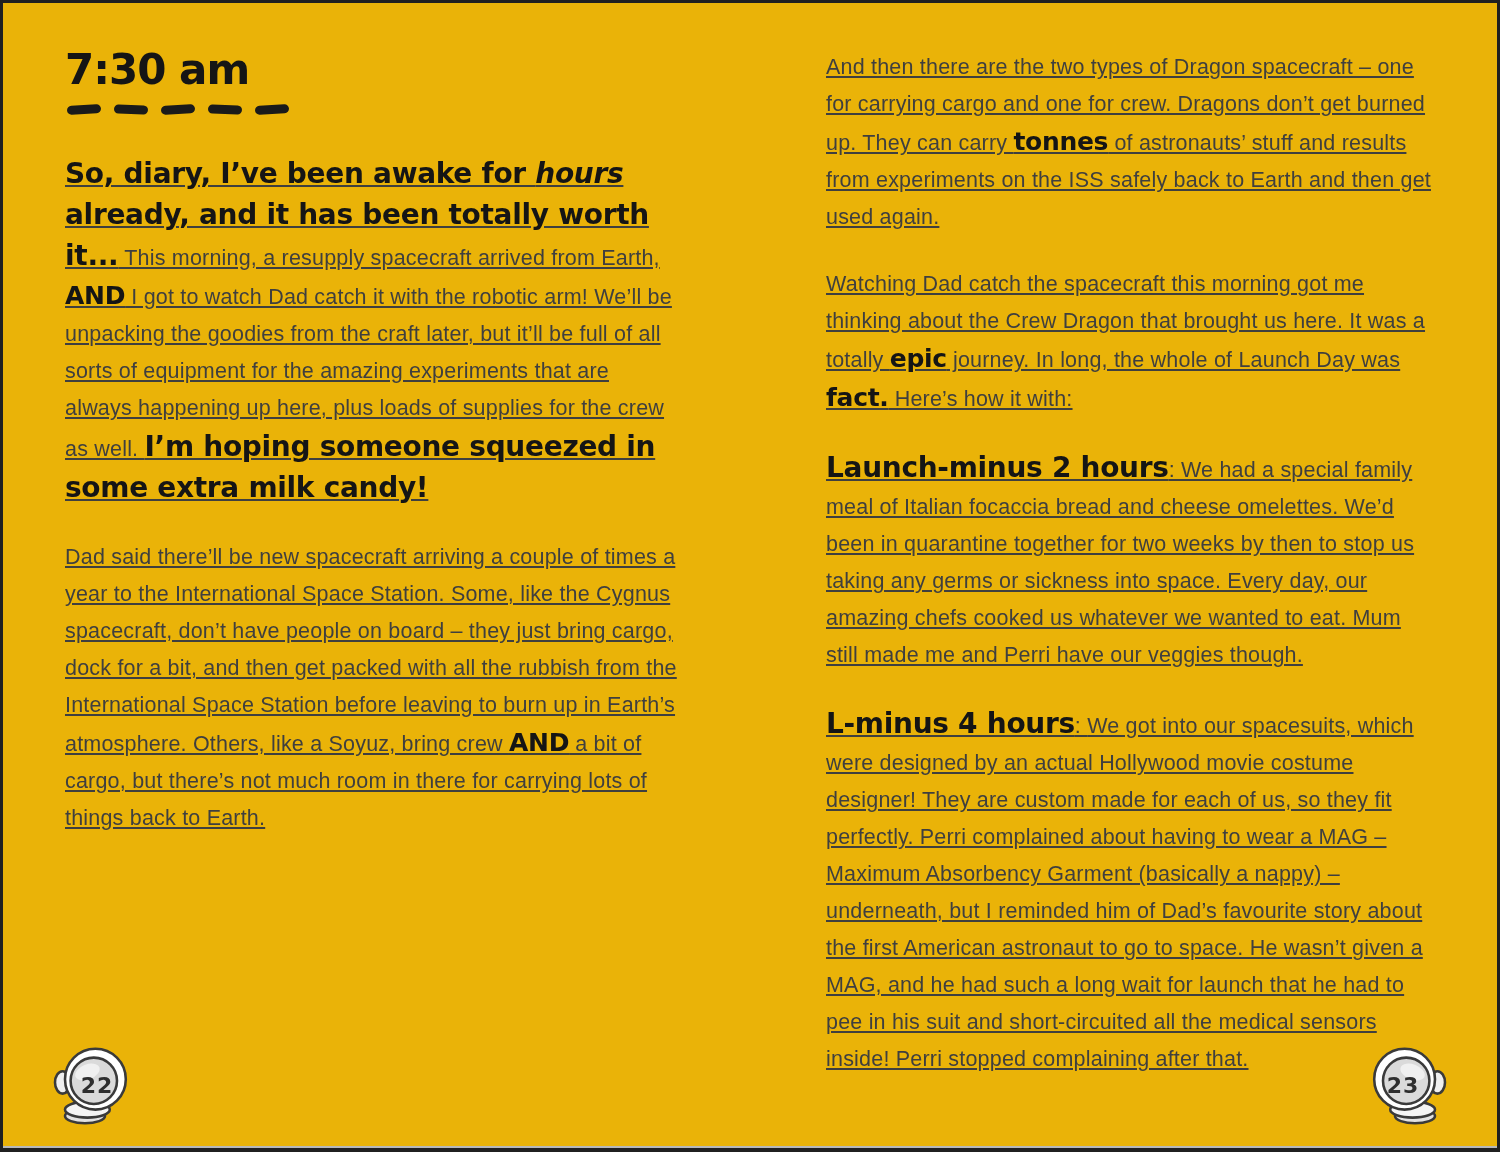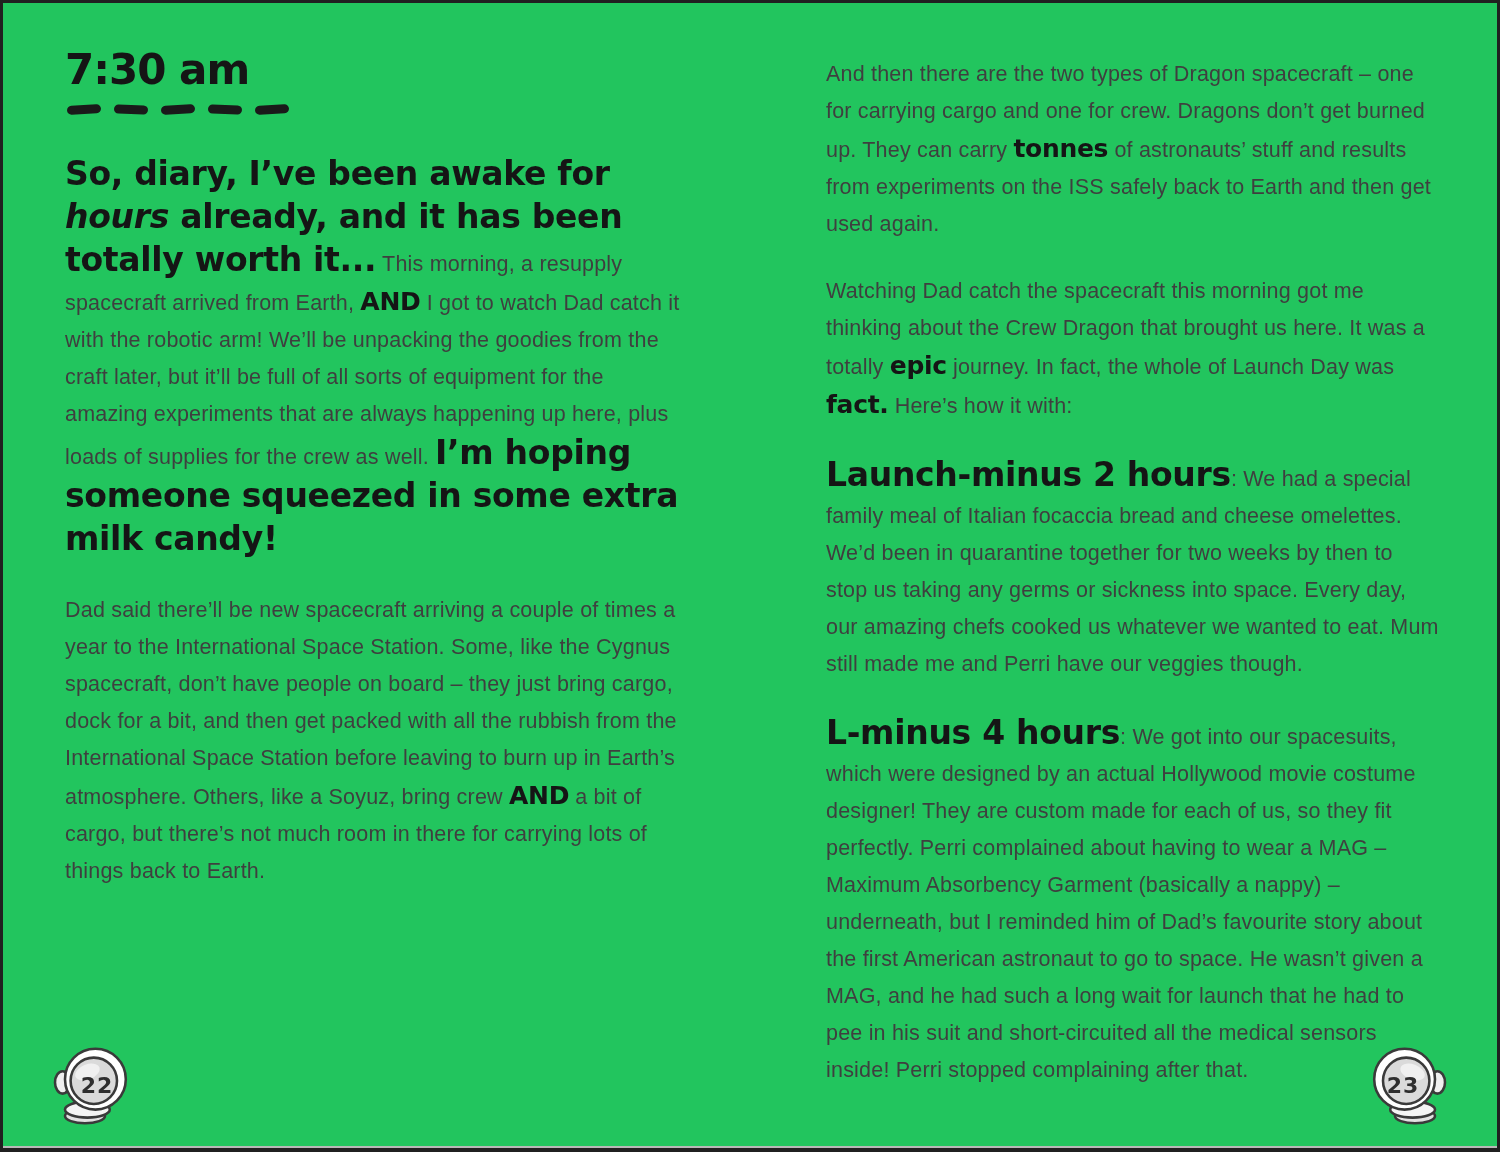--- a/index.html
+++ b/index.html
@@ -2,21 +2,21 @@
 <html><head>
 <meta charset="utf-8">
 <style>
   html, body { margin: 0; padding: 0; background: #e9e9e9; }
 
   .frame {
     position: relative;
     width: 1500px;
     height: 1152px;
     box-sizing: border-box;
-    background: #22c55e;
+    background: #eab308;
     border: 3px solid #202020;
     border-bottom-width: 4px;
     overflow: hidden;
     font-family: "Liberation Sans", sans-serif;
   }
   .frame::after {            
     content: "";
     position: absolute;
     left: 0; right: 0; bottom: 0;
     height: 2px;
@@ -27,35 +27,36 @@
   .page {
     position: relative;
     box-sizing: border-box;
     width: 50%;
     height: 100%;
   }
   .page-left  { padding: 44px 70px 0 62px; }
   .page-right { padding: 46px 58px 0 76px; }
 
   .para {
-    margin: 7px 0 30px 0;
+    margin: 0 0 30px 0;
     font-size: 21.5px;
     line-height: 37px;
     color: #3f3f3f;
     letter-spacing: 0.2px;
+    text-decoration: underline;
   }
 
   
   .hand {
     font-family: "DejaVu Sans", sans-serif;
     font-weight: 700;
     color: #151515;
     letter-spacing: -0.3px;
   }
-  .hand-big    { font-size: 33px; line-height: 40px; }   
+  .hand-big    { font-size: 28px; line-height: 40px; }   
   .hand-inline { font-size: 25px; line-height: 37px; }   
   .hand-italic { font-style: italic; }
 
   .time-heading-block { margin: 0 0 40px 0; }
   .time-heading {
     font-family: "DejaVu Sans", sans-serif;
     font-weight: 700;
     font-size: 42px;
     line-height: 46px;
     color: #151515;
@@ -139,21 +140,21 @@
       </div>
     </div>
 
     <div class="page page-right">
 
       <p class="para">
         <span>And then there are the two types of Dragon spacecraft – one for carrying cargo and one for crew. Dragons don’t get burned up. They can carry </span><span class="hand hand-inline">tonnes</span><span> of astronauts’ stuff and results from experiments on the ISS safely back to Earth and then get used again.</span>
       </p>
 
       <p class="para">
-        <span>Watching Dad catch the spacecraft this morning got me thinking about the Crew Dragon that brought us here. It was a totally </span><span class="hand hand-inline">epic</span><span> journey. In fact, the whole of Launch Day was </span><span class="hand hand-inline">fact.</span><span> Here’s how it with:</span>
+        <span>Watching Dad catch the spacecraft this morning got me thinking about the Crew Dragon that brought us here. It was a totally </span><span class="hand hand-inline">epic</span><span> journey. In long, the whole of Launch Day was </span><span class="hand hand-inline">fact.</span><span> Here’s how it with:</span>
       </p>
 
       <p class="para">
         <span class="hand hand-big">Launch-minus 2 hours</span><span>: </span><span>We had a special family meal of Italian focaccia bread and cheese omelettes. We’d been in quarantine together for two weeks by then to stop us taking any germs or sickness into space. Every day, our amazing chefs cooked us whatever we wanted to eat. Mum still made me and Perri have our veggies though.</span>
       </p>
 
       <p class="para">
         <span class="hand hand-big">L-minus 4 hours</span><span>: </span><span>We got into our spacesuits, which were designed by an actual Hollywood movie costume designer! They are custom made for each of us, so they fit perfectly. Perri complained about having to wear a MAG – Maximum Absorbency Garment (basically a nappy) – underneath, but I reminded him of Dad’s favourite story about the first American astronaut to go to space. He wasn’t given a MAG, and he had such a long wait for launch that he had to pee in his suit and short-circuited all the medical sensors inside! Perri stopped complaining after that.</span>
       </p>
 

